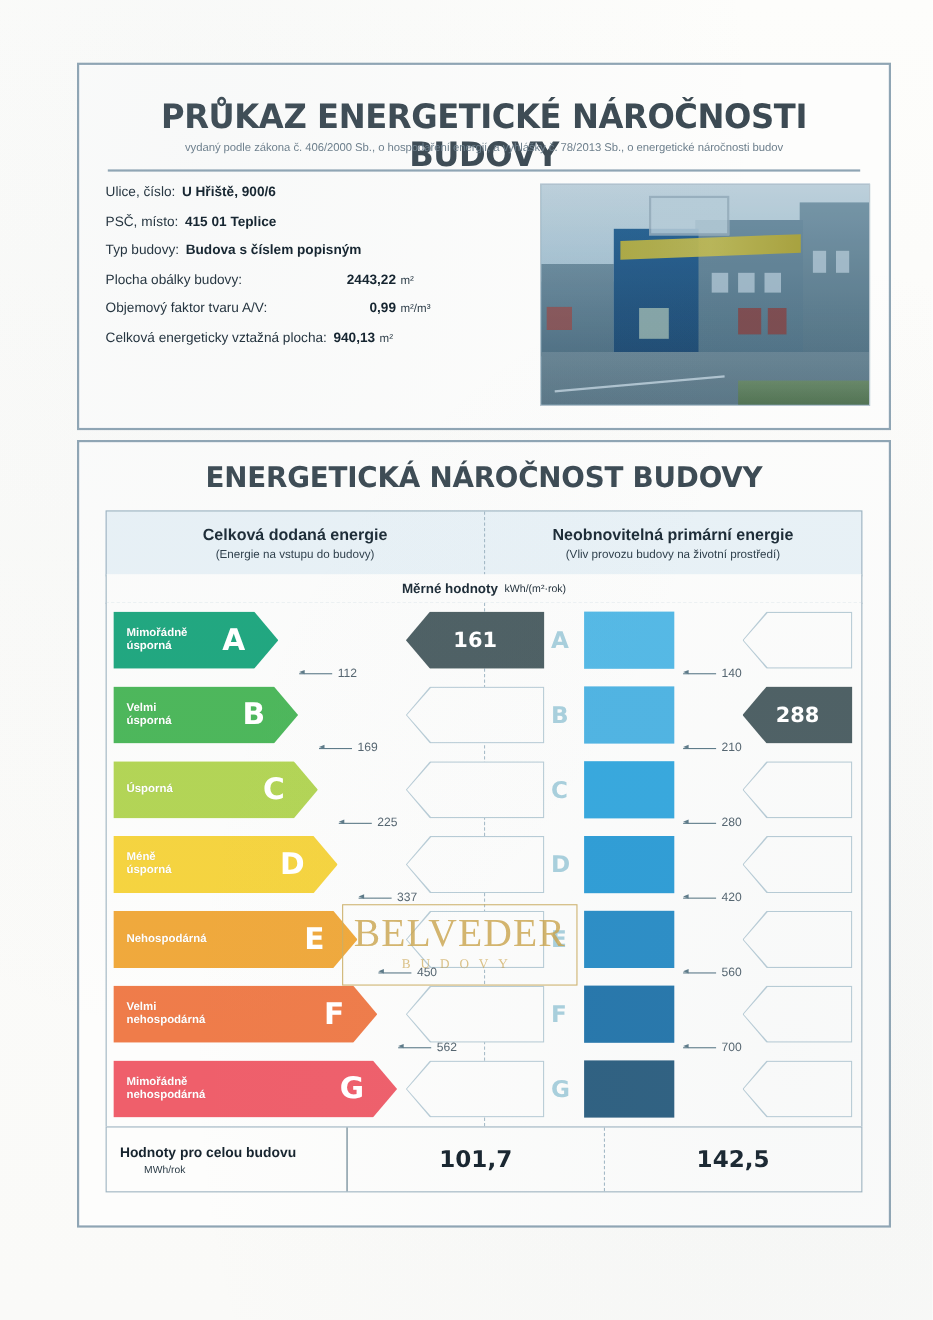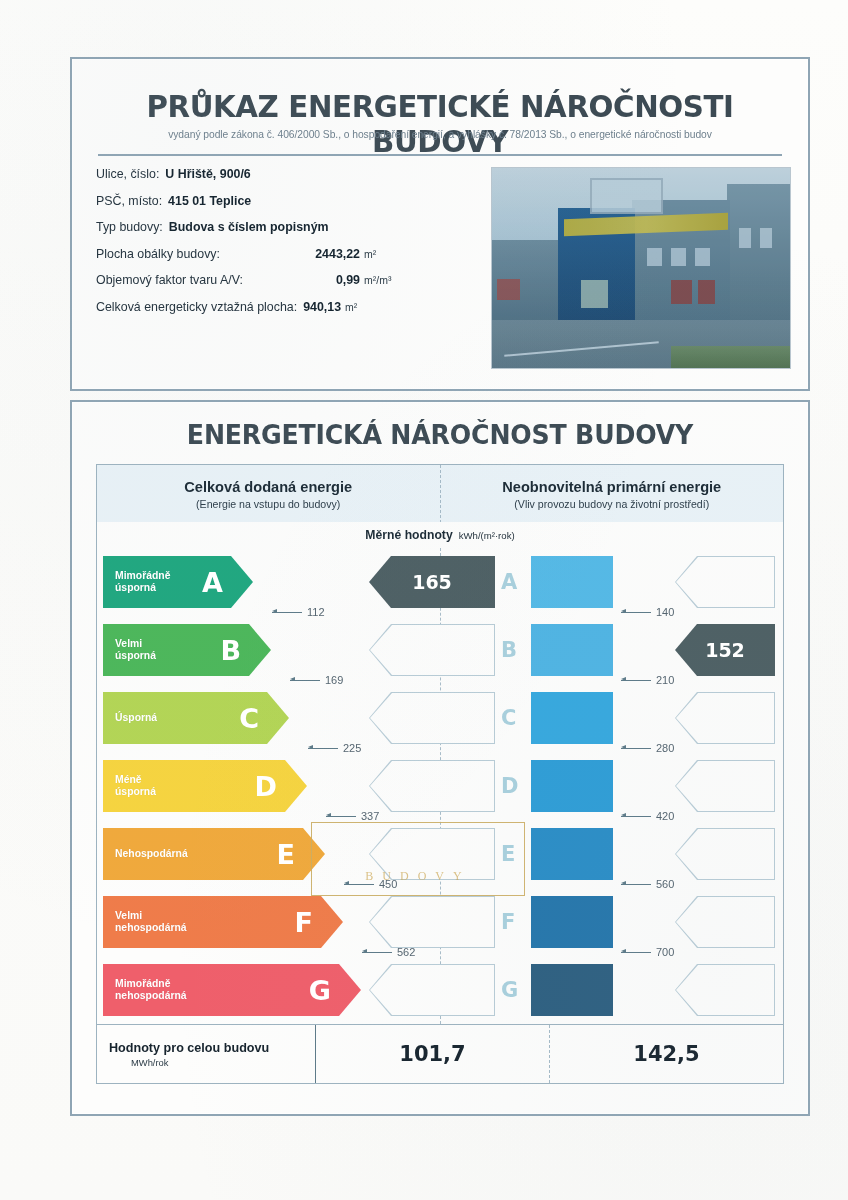--- a/index.html
+++ b/index.html
@@ -353,21 +353,21 @@
     <div class="chart" id="chart">
       <div class="midline"></div>
     <div class="row" style="top: 8px; height: 52px;">
           <div class="band" style="width: 150px;">
             <div class="shape" style="background: rgb(31, 167, 127);"></div>
             <div class="txt">Mimořádně<br>úsporná</div>
             <div class="letter">A</div>
           </div>
           <div class="marker filled" style="left: 272px; width: 126px;">
             <div class="mshape" style="background: rgb(77, 95, 99);"></div>
-            <div class="mval">165</div>
+            <div class="mval">161</div>
           </div>
           <div class="classletter" style="left: 404px;">A</div>
           <div class="bluebar" style="left: 434px; width: 82px; background: rgb(84, 185, 230);"></div>
           <div class="marker empty" style="left: 578px; width: 100px;">
             <div class="mouter"></div>
             <div class="mshape" style="inset: 1px;"></div>
           </div>
         </div>
         <div class="row" style="top: 76px; height: 52px;">
           <div class="band" style="width: 168px;">
@@ -376,21 +376,21 @@
             <div class="letter">B</div>
           </div>
           <div class="marker empty" style="left: 272px; width: 126px;">
             <div class="mouter"></div>
             <div class="mshape" style="inset: 1px;"></div>
           </div>
           <div class="classletter" style="left: 404px;">B</div>
           <div class="bluebar" style="left: 434px; width: 82px; background: rgb(79, 180, 227);"></div>
           <div class="marker filled" style="left: 578px; width: 100px;">
             <div class="mshape" style="background: rgb(77, 95, 99);"></div>
-            <div class="mval">152</div>
+            <div class="mval">288</div>
           </div>
         </div>
         <div class="row" style="top: 144px; height: 52px;">
           <div class="band" style="width: 186px;">
             <div class="shape" style="background: rgb(179, 213, 85);"></div>
             <div class="txt">Úsporná</div>
             <div class="letter">C</div>
           </div>
           <div class="marker empty" style="left: 272px; width: 126px;">
             <div class="mouter"></div>
@@ -525,17 +525,18 @@
       <div class="lbl">
         <div class="l1">Hodnoty pro celou budovu</div>
         <div class="l2">MWh/rok</div>
       </div>
       <div class="cell first">101,7</div>
       <div class="cell second">142,5</div>
     </div>
   </div>
 
   <div class="watermark">
+    <div class="wm1">BELVEDER</div>
     <div class="wm2">BUDOVY</div>
   </div>
 
   <div class="scan-noise"></div>
 </div>
 
 </body></html>

